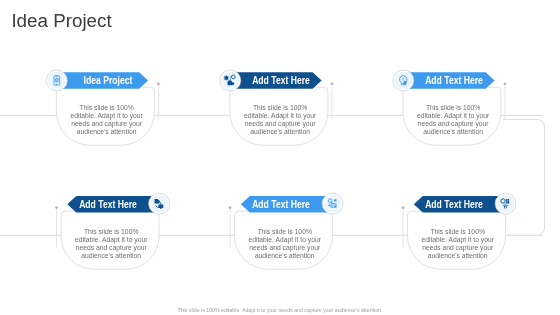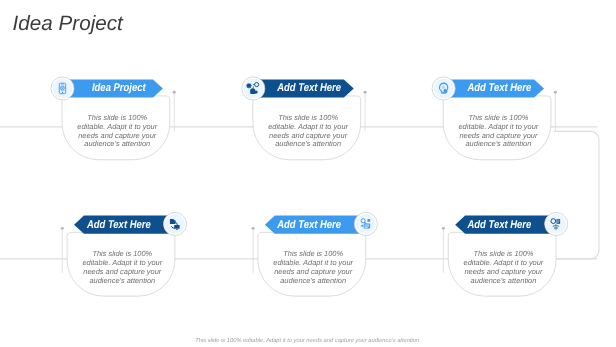--- a/index.html
+++ b/index.html
@@ -1,17 +1,17 @@
 <!DOCTYPE html>
 <html><head>
 <meta charset="utf-8">
 <style>
   html,body{margin:0;padding:0;background:#fff;}
   body{width:560px;height:315px;font-family:"Liberation Sans",sans-serif;overflow:hidden;position:relative;}
-  .stage{position:absolute;left:0;top:0;width:560px;height:315px;background:#fff;font-style:italic;}
+  .stage{position:absolute;left:0;top:0;width:560px;height:315px;background:#fff;}
   .title{position:absolute;left:11.4px;top:12.2px;font-size:18.8px;line-height:17px;
          color:#3c3c3c;white-space:nowrap;}
   .footer{position:absolute;left:0;top:307.2px;width:560px;text-align:center;font-size:5.22px;
           line-height:6px;color:#a0a0a0;}
   svg.canvas{position:absolute;left:0;top:0;width:560px;height:315px;display:block;}
   .alabel{position:absolute;color:#ffffff;font-weight:bold;font-size:10.2px;white-space:nowrap;
           text-align:center;line-height:1;transform:scaleX(0.845);transform-origin:50% 50%;}
   .btext{position:absolute;text-align:center;font-size:6.75px;color:#6f6f6f;line-height:8.0px;white-space:pre-line;}
 </style>
 </head>

